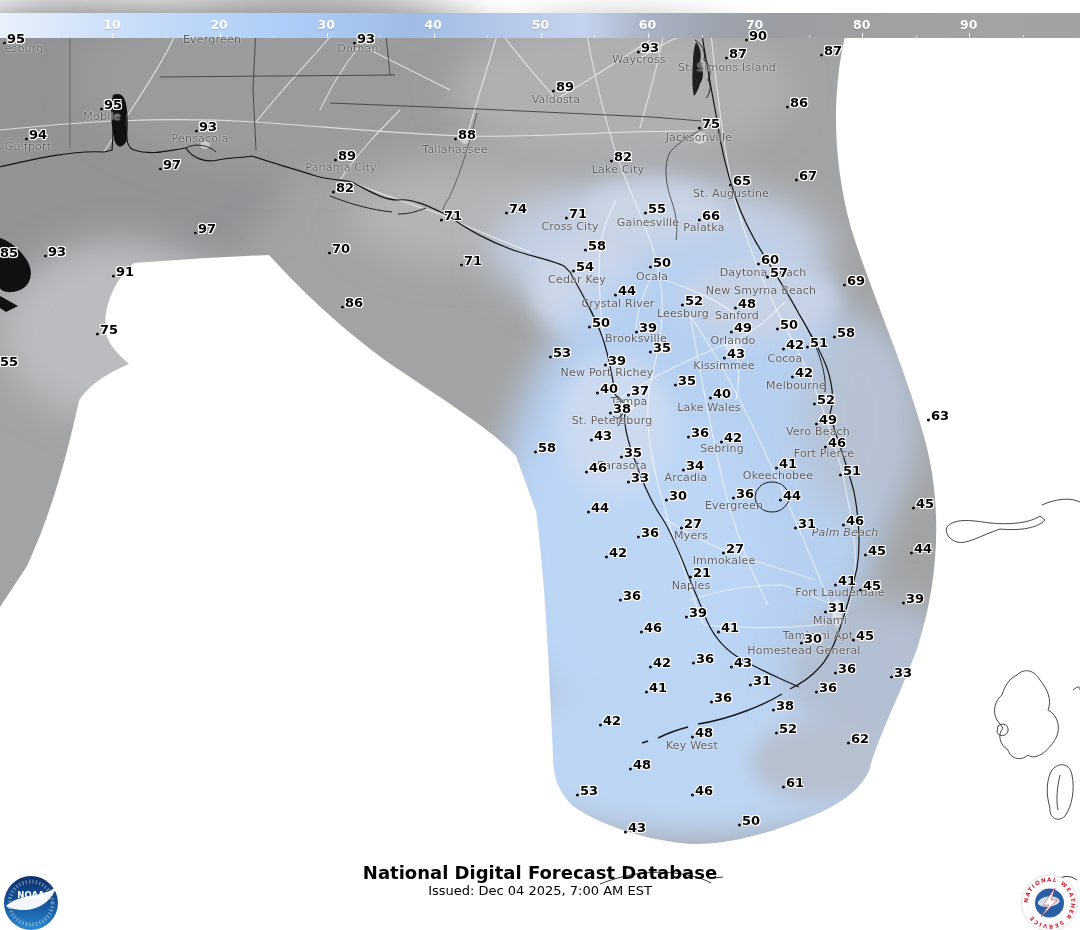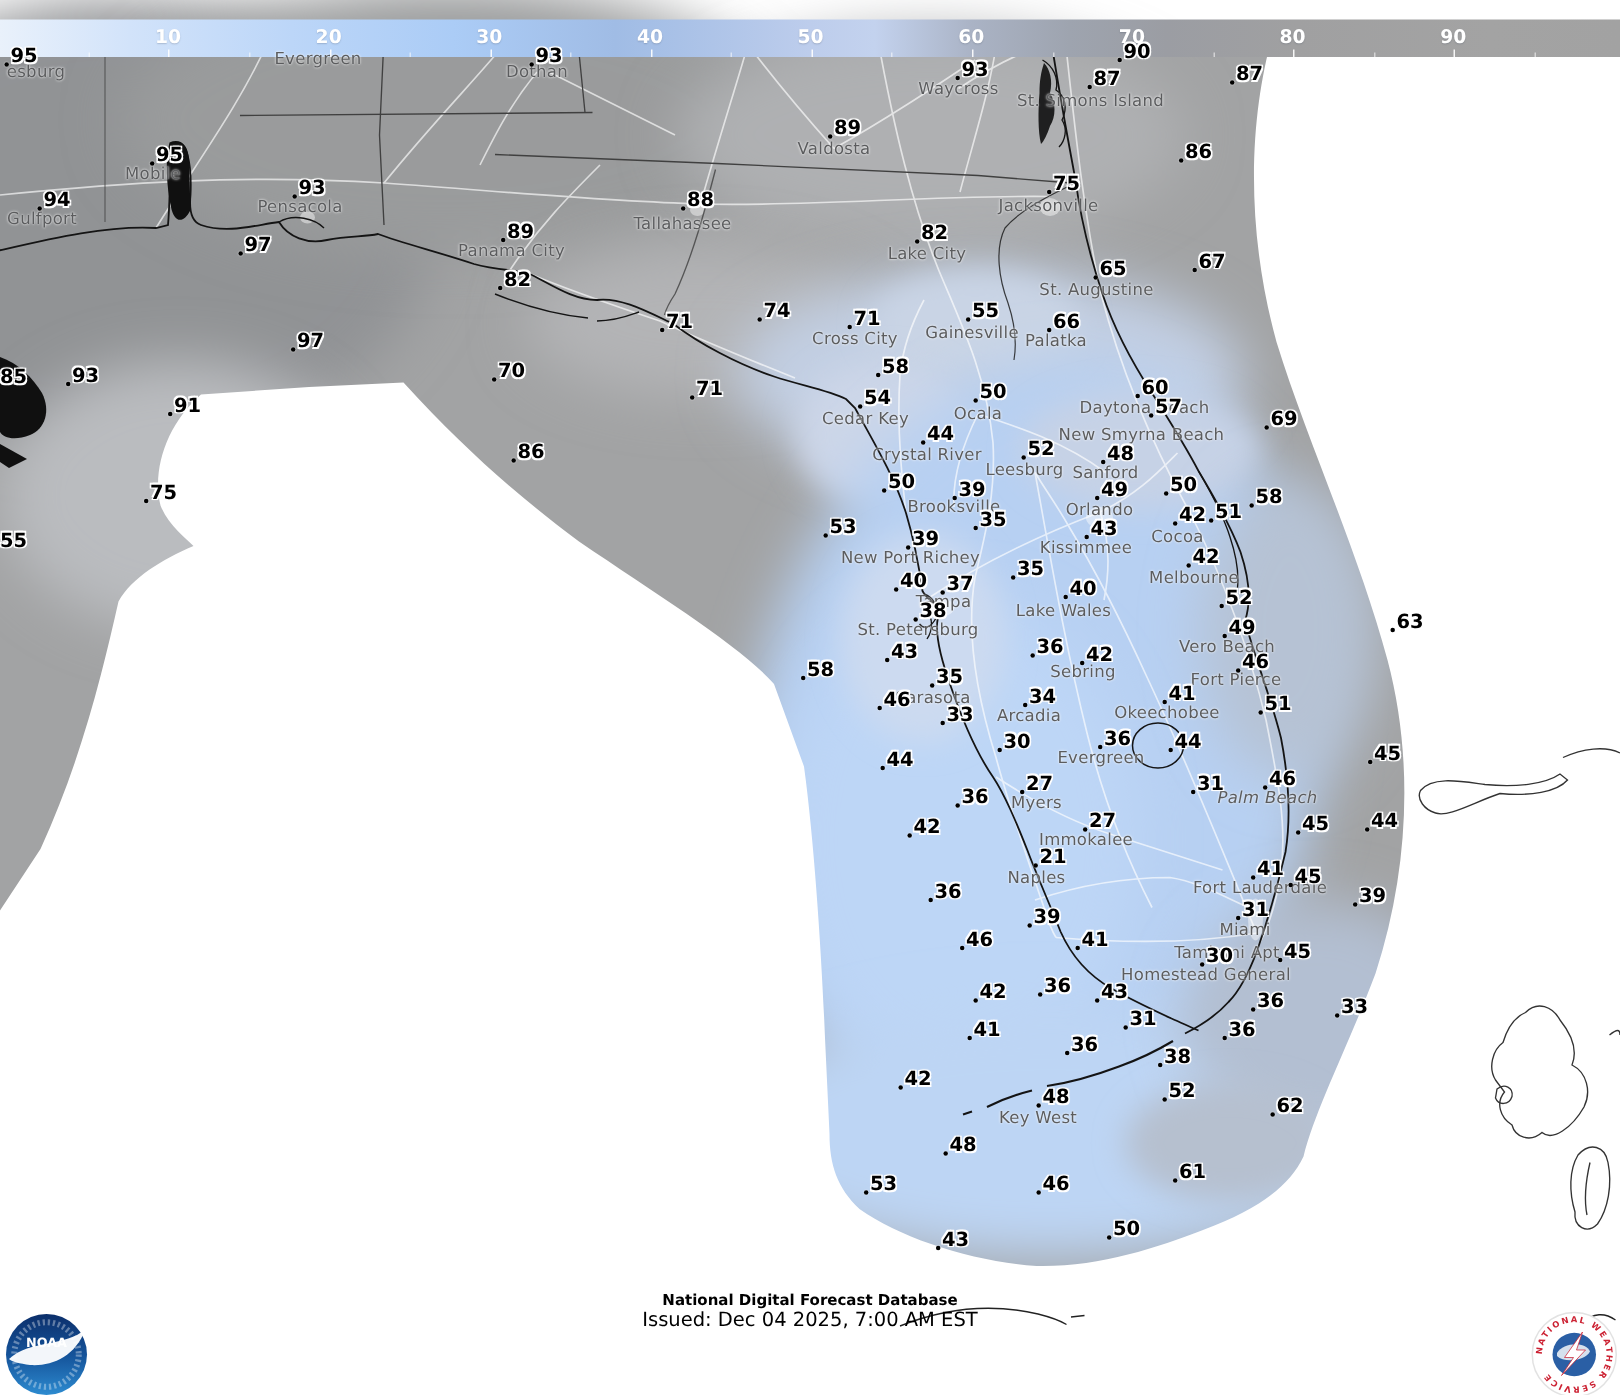--- a/index.html
+++ b/index.html
@@ -21,21 +21,21 @@
     color:#5b5c5e;font-size:11px;letter-spacing:.2px;
     text-shadow:0 0 2px rgba(255,255,255,.85),0 0 1px rgba(255,255,255,.6);}
   .val{position:absolute;transform:translate(-50%,-50%);white-space:nowrap;
     color:#000;font-size:13px;font-weight:bold;
     text-shadow:-1px -1px 0 #fff,1px -1px 0 #fff,-1px 1px 0 #fff,1px 1px 0 #fff,0 0 2px #fff;}
   .val::before{content:"";position:absolute;left:-4px;bottom:1px;width:3px;height:3px;
     background:#000;border-radius:50%;box-shadow:0 0 1px #fff;}
   
   .footer{position:absolute;left:0;top:860px;width:1080px;height:70px;text-align:center;color:#000;}
   .f1{font-size:13px;margin-top:16px;}
-  .f2{font-size:10px;font-weight:bold;margin-top:2px;}
+  .f2{font-size:18px;font-weight:bold;margin-top:2px;}
   .f3{font-size:13px;margin-top:0px;}
 </style>
 </head>
 <body>
 
 <div class="screen">
 
   <svg width="1080" height="930" viewBox="0 0 1080 930">
     <defs>
       <filter id="soft" x="-50%" y="-50%" width="200%" height="200%">

